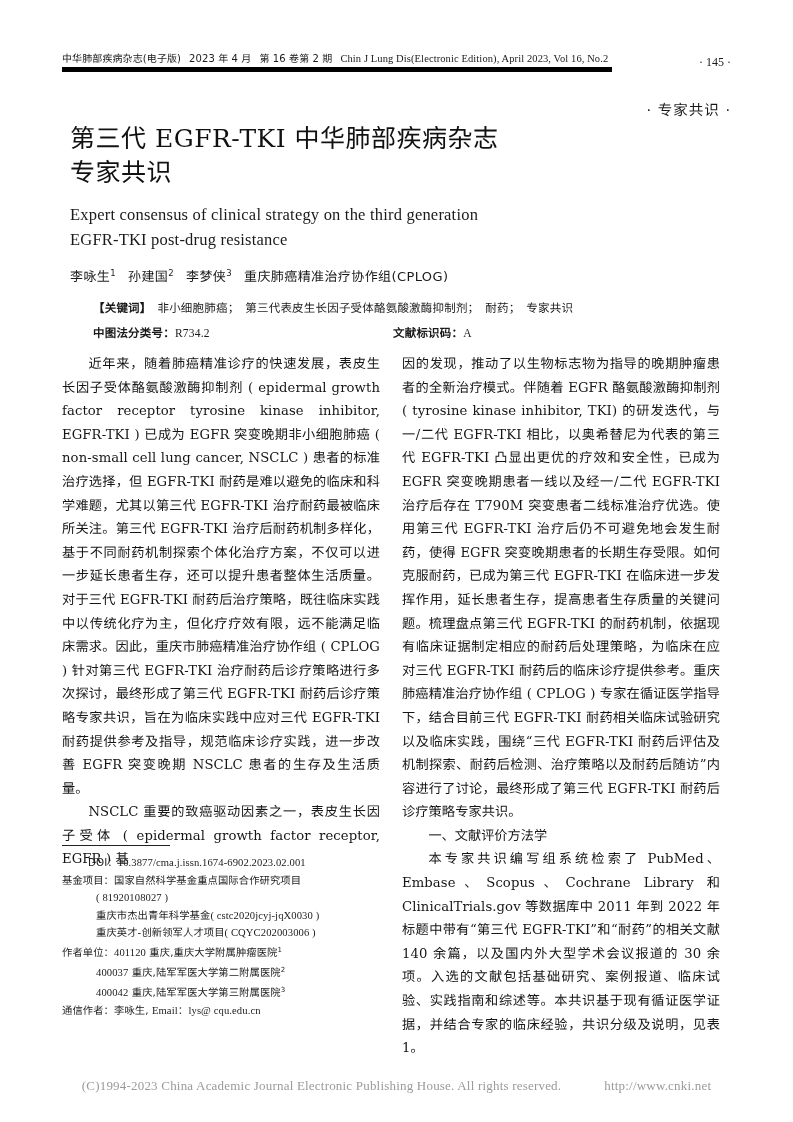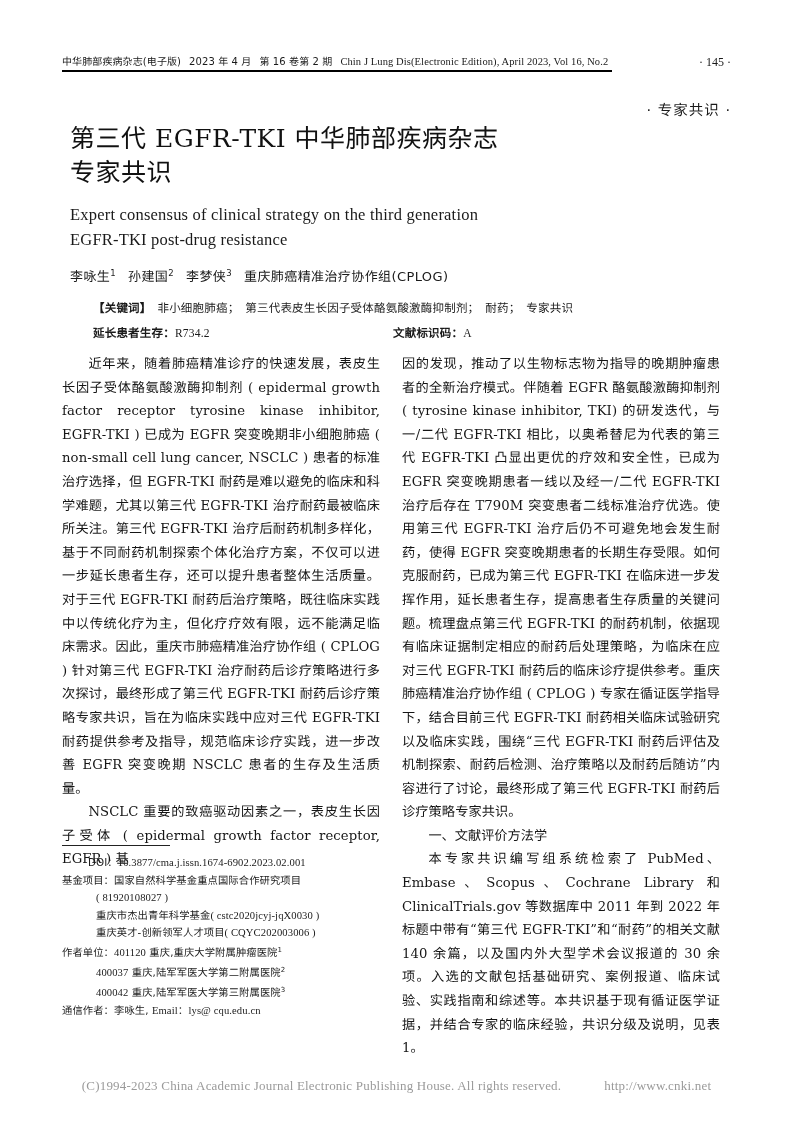--- a/index.html
+++ b/index.html
@@ -33,21 +33,21 @@
     width: 669px;
     height: 22px;
     display: flex;
     align-items: flex-end;
     justify-content: space-between;
   }
   .runhead-left {
     font-size: 10.5px;
     letter-spacing: 0.1px;
     white-space: nowrap;
-    border-bottom: 2px solid #000000;
+    border-bottom: 5px solid #000000;
     padding-bottom: 2px;
     padding-right: 4px;
   }
   .runhead-left .cn { font-family: "DejaVu Sans", "Liberation Sans", sans-serif; font-size: 10px; }
   .runhead-left .sp { display: inline-block; width: 8px; }
   .runhead-right {
     font-size: 12px;
     white-space: nowrap;
     padding-bottom: 2px;
   }
@@ -227,21 +227,21 @@
     <div class="authors">
       <span>李咏生</span><sup>1</sup><span class="gap"></span><span>孙建国</span><sup>2</sup><span class="gap"></span><span>李梦侠</span><sup>3</sup><span class="gap"></span><span>重庆肺癌精准治疗协作组(CPLOG)</span>
     </div>
   </div>
 
   <div class="meta-block">
     <div class="kw-line">
       <span class="kw-label">【关键词】</span>　<span>非小细胞肺癌；　第三代表皮生长因子受体酪氨酸激酶抑制剂；　耐药；　专家共识</span>
     </div>
     <div class="class-line">
-      <span class="seg1"><span class="clabel">延长患者生存：</span><span class="cval">R734.2</span></span>
+      <span class="seg1"><span class="clabel">中图法分类号：</span><span class="cval">R734.2</span></span>
       <span><span class="clabel">文献标识码：</span><span class="cval">A</span></span>
     </div>
   </div>
 
   <div class="cols">
 
     <div class="col col-left">
       <p class="body">近年来，随着肺癌精准诊疗的快速发展，表皮生长因子受体酪氨酸激酶抑制剂 ( epidermal growth factor receptor tyrosine kinase inhibitor, EGFR-TKI ) 已成为 EGFR 突变晚期非小细胞肺癌 ( non-small cell lung cancer, NSCLC ) 患者的标准治疗选择，但 EGFR-TKI 耐药是难以避免的临床和科学难题，尤其以第三代 EGFR-TKI 治疗耐药最被临床所关注。第三代 EGFR-TKI 治疗后耐药机制多样化，基于不同耐药机制探索个体化治疗方案，不仅可以进一步延长患者生存，还可以提升患者整体生活质量。对于三代 EGFR-TKI 耐药后治疗策略，既往临床实践中以传统化疗为主，但化疗疗效有限，远不能满足临床需求。因此，重庆市肺癌精准治疗协作组 ( CPLOG ) 针对第三代 EGFR-TKI 治疗耐药后诊疗策略进行多次探讨，最终形成了第三代 EGFR-TKI 耐药后诊疗策略专家共识，旨在为临床实践中应对三代 EGFR-TKI 耐药提供参考及指导，规范临床诊疗实践，进一步改善 EGFR 突变晚期 NSCLC 患者的生存及生活质量。</p>
       <p class="body">NSCLC 重要的致癌驱动因素之一，表皮生长因子受体 ( epidermal growth factor receptor, EGFR ) 基</p>
     </div>

